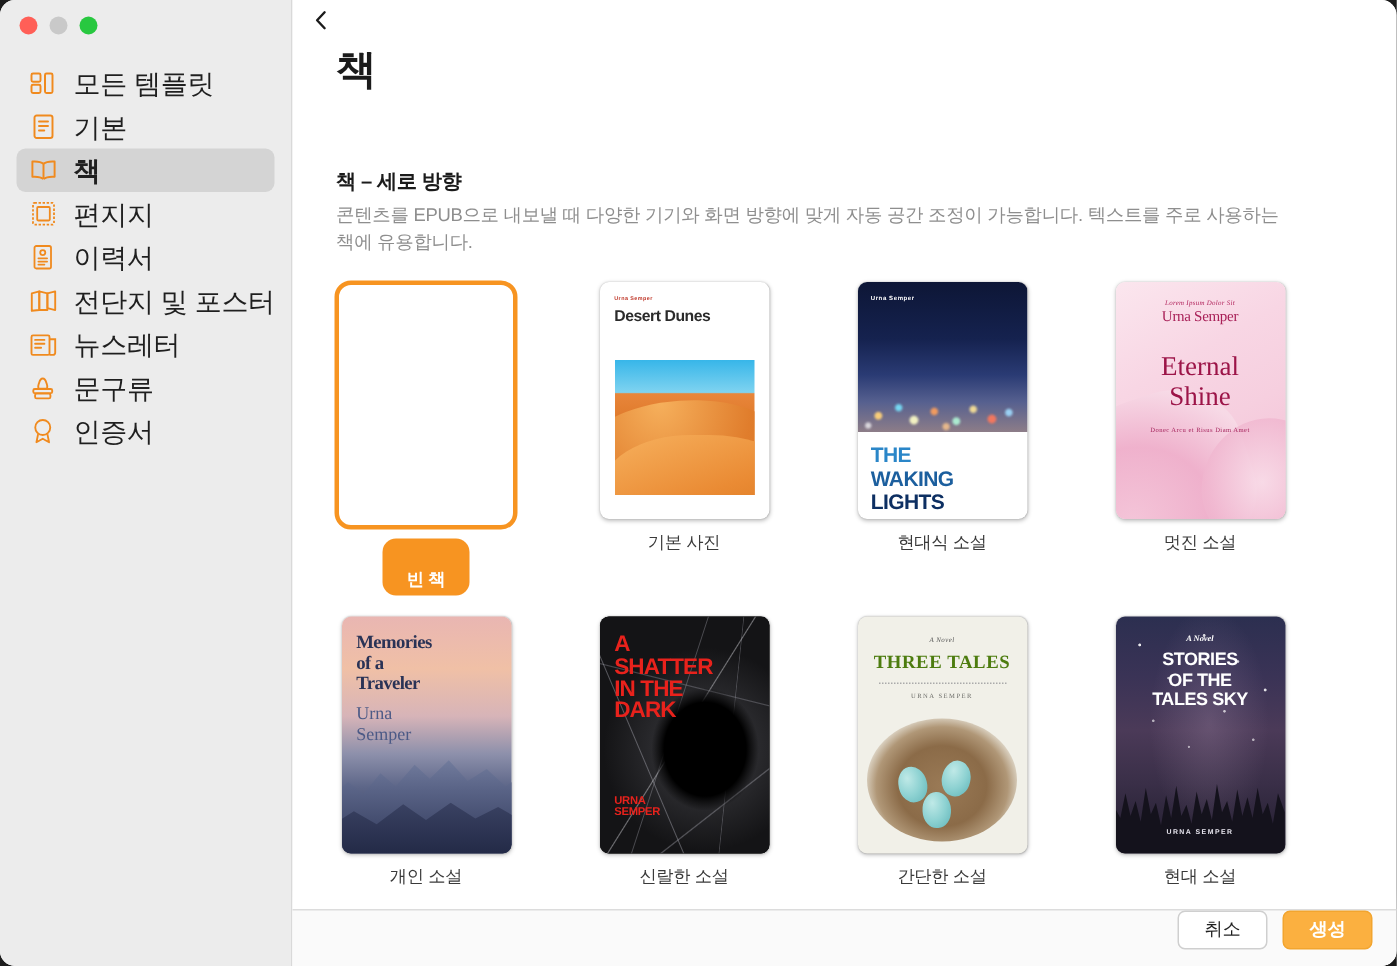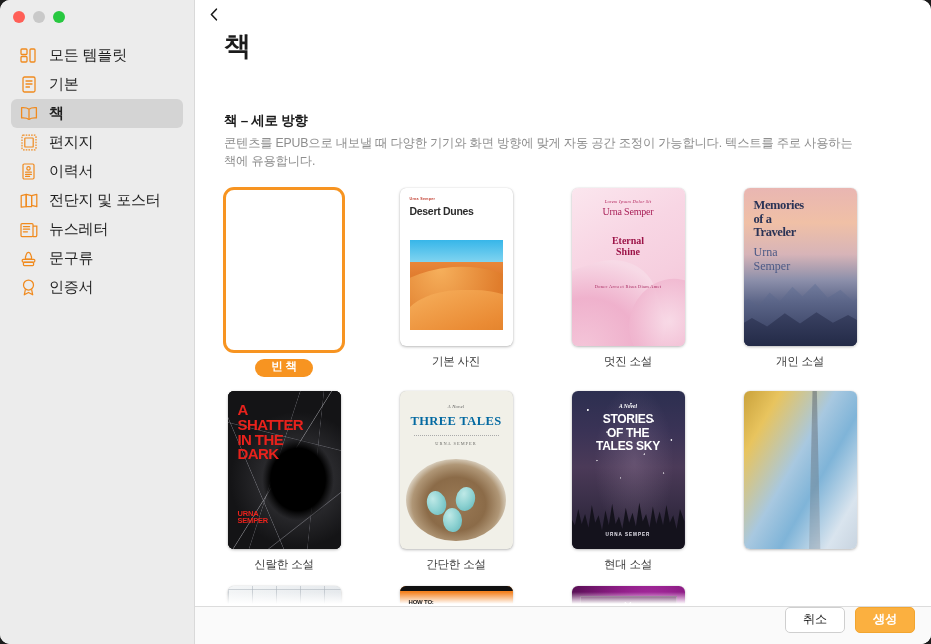--- a/index.html
+++ b/index.html
@@ -46,21 +46,21 @@
     cursor: default;
   }
   .nav-item.active { background: #d4d4d4; }
   .nav-ico {
     width: 19px; height: 19px;
     flex: 0 0 19px;
     display: flex; align-items: center; justify-content: center;
   }
   .nav-ico svg { display: block; }
   .nav-label {
-    font-size: 15px;
+    font-size: 18px;
     color: #1f1f1f;
     letter-spacing: -0.2px;
     white-space: nowrap;
   }
   .nav-item.active .nav-label { font-weight: bold; }
 
   
   .main {
     flex: 1 1 auto;
     position: relative;
@@ -150,21 +150,21 @@
     color: #3a3a3a;
     margin-top: 7px;
     text-align: center;
     letter-spacing: -0.2px;
     white-space: nowrap;
   }
   .cell.selected .caption {
     background: #f79421;
     color: #ffffff;
     border-radius: 9px;
-    padding: 0 16px 3px;
+    padding: 20px 16px 3px;
     font-weight: bold;
     margin-top: 6px;
   }
 
   
   .footer {
     height: 38px; flex: 0 0 38px;
     background: #fafafa;
     border-top: 1px solid #dcdcdc;
     display: flex; align-items: flex-start; justify-content: flex-end;
@@ -286,22 +286,22 @@
     font-family: "Liberation Serif", serif; font-style: italic;
     font-size: 4.6px; color: #b2245c; letter-spacing: .2px; z-index:2;
   }
   .c-eternal .auth {
     position:absolute; top: 18px; left:0; right:0; text-align:center;
     font-family: "Liberation Serif", serif;
     font-size: 10px; color: #a81f57; letter-spacing: -0.2px; z-index:2;
   }
   .c-eternal .ttl {
     position:absolute; top: 47px; left:0; right:0; text-align:center;
-    font-family: "Liberation Serif", serif; font-weight: bold;
-    font-size: 10px; color: #9c1448; line-height: 1.1; z-index:2;
+    font-family: "Liberation Serif", serif; font-weight: normal;
+    font-size: 18px; color: #9c1448; line-height: 1.1; z-index:2;
   }
   .c-eternal .sub {
     position:absolute; top: 96px; left:0; right:0; text-align:center;
     font-family: "Liberation Serif", serif;
     font-size: 4.4px; color: #a6265e; letter-spacing: .3px; z-index:2;
   }
 
   
   .c-memories {
     background: linear-gradient(to bottom, #e9b6b2 0%, #f0c0a6 22%, #d7b4b8 42%, #8d90ab 58%, #5d6688 72%, #3b4362 88%, #2b3150 100%);
@@ -357,21 +357,21 @@
   
   .c-tales { background: #f1f0e8; overflow: hidden; }
   .c-tales .an {
     position:absolute; top: 13px; left:0; right:0; text-align:center;
     font-family: "Liberation Serif", serif; font-style: italic;
     font-size: 4.6px; color: #555; letter-spacing: .3px;
   }
   .c-tales .ttl {
     position:absolute; top: 23px; left:0; right:0; text-align:center;
     font-family: "Liberation Serif", serif; font-weight: bold;
-    font-size: 12.5px; color: #0369a1; letter-spacing: .4px;
+    font-size: 12.5px; color: #4d7c0f; letter-spacing: .4px;
   }
   .c-tales .rule {
     position:absolute; top: 44px; left: 14px; right: 14px;
     border-top: 0.7px dotted #aaa;
   }
   .c-tales .auth {
     position:absolute; top: 50px; left:0; right:0; text-align:center;
     font-family: "Liberation Serif", serif;
     font-size: 4.4px; color: #6a6a66; letter-spacing: 1px;
   }
@@ -626,20 +626,32 @@
           <div class="thumb-wrap">
             <div class="thumb c-desert">
               <div class="brand">Urna Semper</div>
               <div class="ttl">Desert Dunes</div>
               <div class="ph"></div>
             </div>
           </div>
           <div class="caption">기본 사진</div>
         </div>
 
+        <div class="cell">
+          <div class="thumb-wrap">
+            <div class="thumb c-waking">
+              <div class="sky"></div>
+              <div class="brand">Urna Semper</div>
+              <div class="t1">THE</div>
+              <div class="t2">WAKING</div>
+              <div class="t3">LIGHTS</div>
+            </div>
+          </div>
+          <div class="caption">현대식 소설</div>
+        </div>
 
         <div class="cell">
           <div class="thumb-wrap">
             <div class="thumb c-eternal">
               <div class="lor">Lorem Ipsum Dolor Sit</div>
               <div class="auth">Urna Semper</div>
               <div class="ttl">
                 <span>Eternal</span><br>
                 <span>Shine</span>
               </div>

